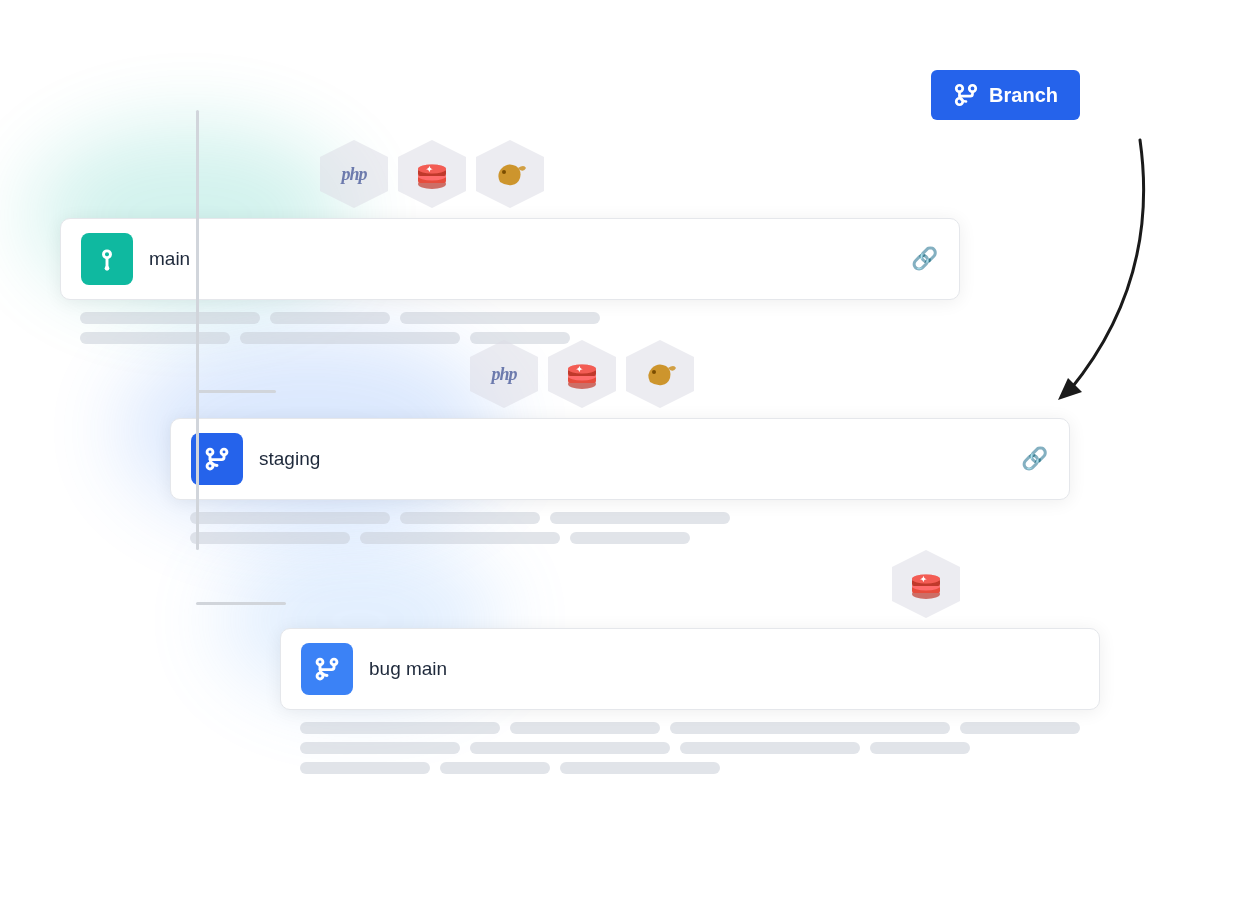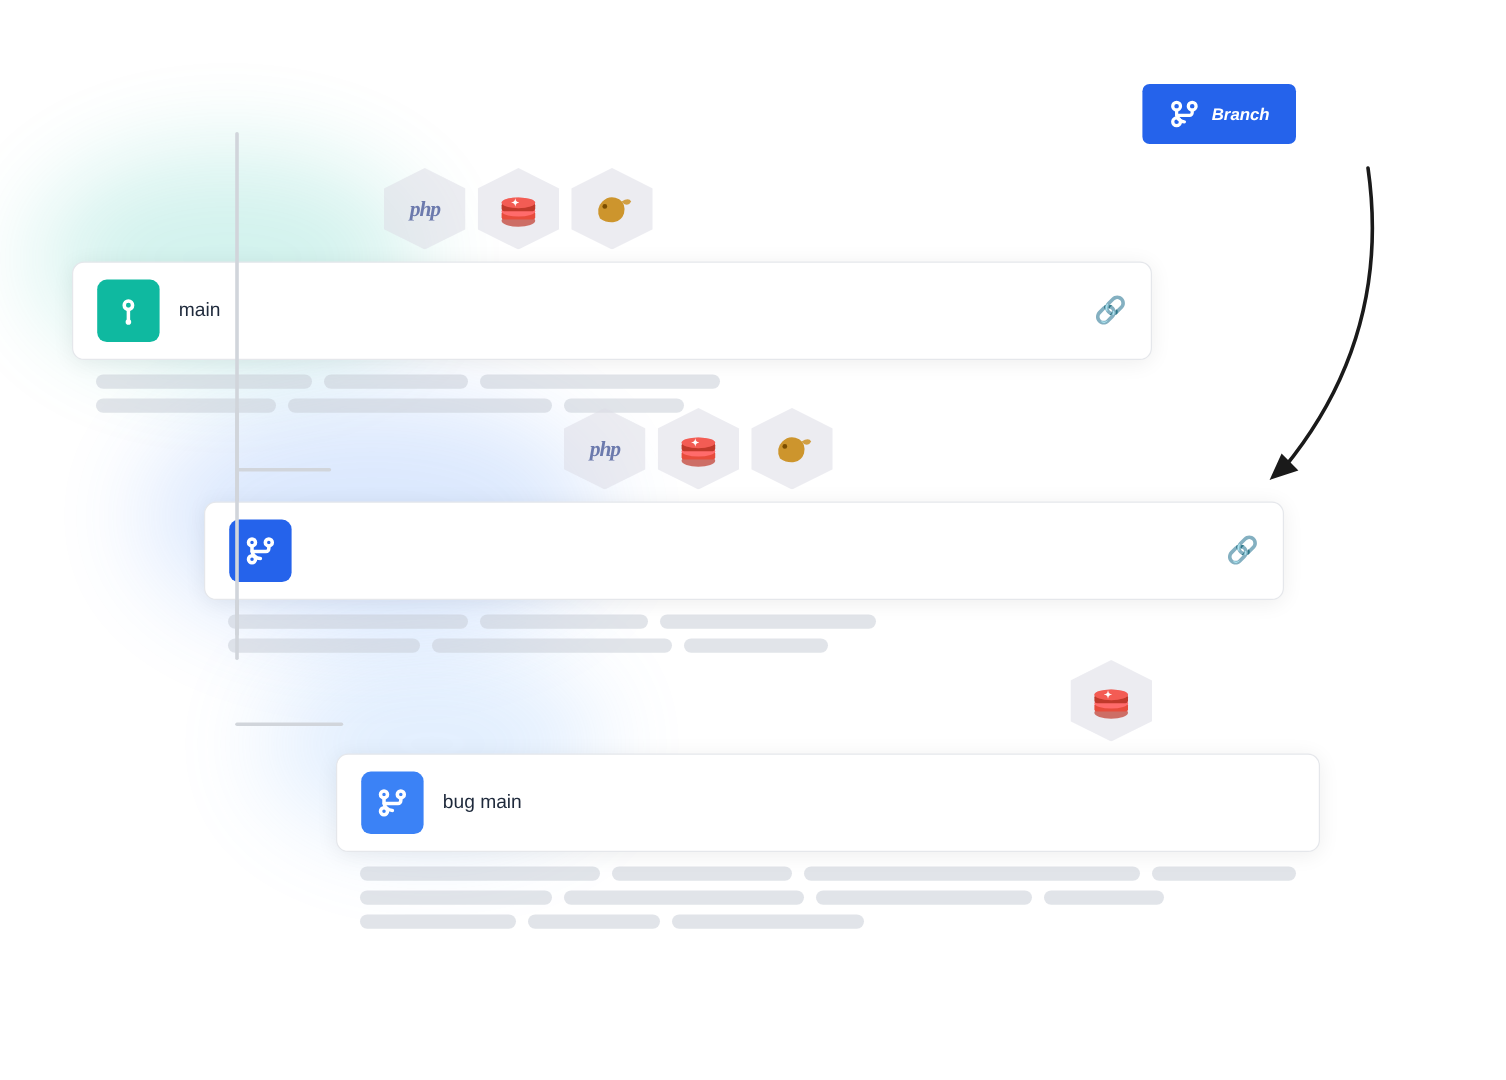--- a/index.html
+++ b/index.html
@@ -24,29 +24,28 @@
     
     .branch-btn {
       position: absolute;
       top: 20px;
       right: 80px;
       background: #2563eb;
       color: #fff;
       border: none;
       border-radius: 6px;
       padding: 12px 22px;
-      font-size: 14px;
+      font-size: 20px;
       font-weight: 600;
       display: flex;
       align-items: center;
       gap: 10px;
       cursor: pointer;
       z-index: 10;
       white-space: nowrap;
-      font-style: italic;
     }
 
     .branch-btn .branch-icon {
       width: 26px;
       height: 26px;
     }
 
     
     .arrow-container {
       position: absolute;
@@ -123,21 +122,21 @@
       font-size: 26px;
       color: #fff;
       flex-shrink: 0;
     }
 
     .branch-avatar.teal { background: #0fb9a0; }
     .branch-avatar.blue { background: #2563eb; }
     .branch-avatar.blue-light { background: #3b82f6; }
 
     .branch-name {
-      font-size: 16px;
+      font-size: 19px;
       font-weight: 500;
       color: #1e293b;
       flex: 1;
     }
 
     .link-icon {
       color: #94a3b8;
       font-size: 22px;
       margin-left: auto;
     }
@@ -329,20 +328,21 @@
     <div class="branch-card">
       <div class="branch-avatar blue">
         <svg width="28" height="28" viewBox="0 0 24 24" fill="none" stroke="white" stroke-width="2.5" stroke-linecap="round">
           <circle cx="6" cy="6" r="2.5"></circle>
           <circle cx="18" cy="6" r="2.5"></circle>
           <circle cx="6" cy="18" r="2.5"></circle>
           <path d="M6 8.5v3a6 6 0 0 0 6 6"></path>
           <path d="M18 8.5v2a2 2 0 0 1-2 2H6"></path>
         </svg>
       </div>
+      <span class="branch-name">staging</span>
       <span class="link-icon">🔗</span>
     </div>
 
     <div class="skeleton-rows">
       <div class="skeleton-row">
         <div class="skeleton-bar" style="width:200px;"></div>
         <div class="skeleton-bar" style="width:140px;"></div>
         <div class="skeleton-bar" style="width:180px;"></div>
       </div>
       <div class="skeleton-row">

